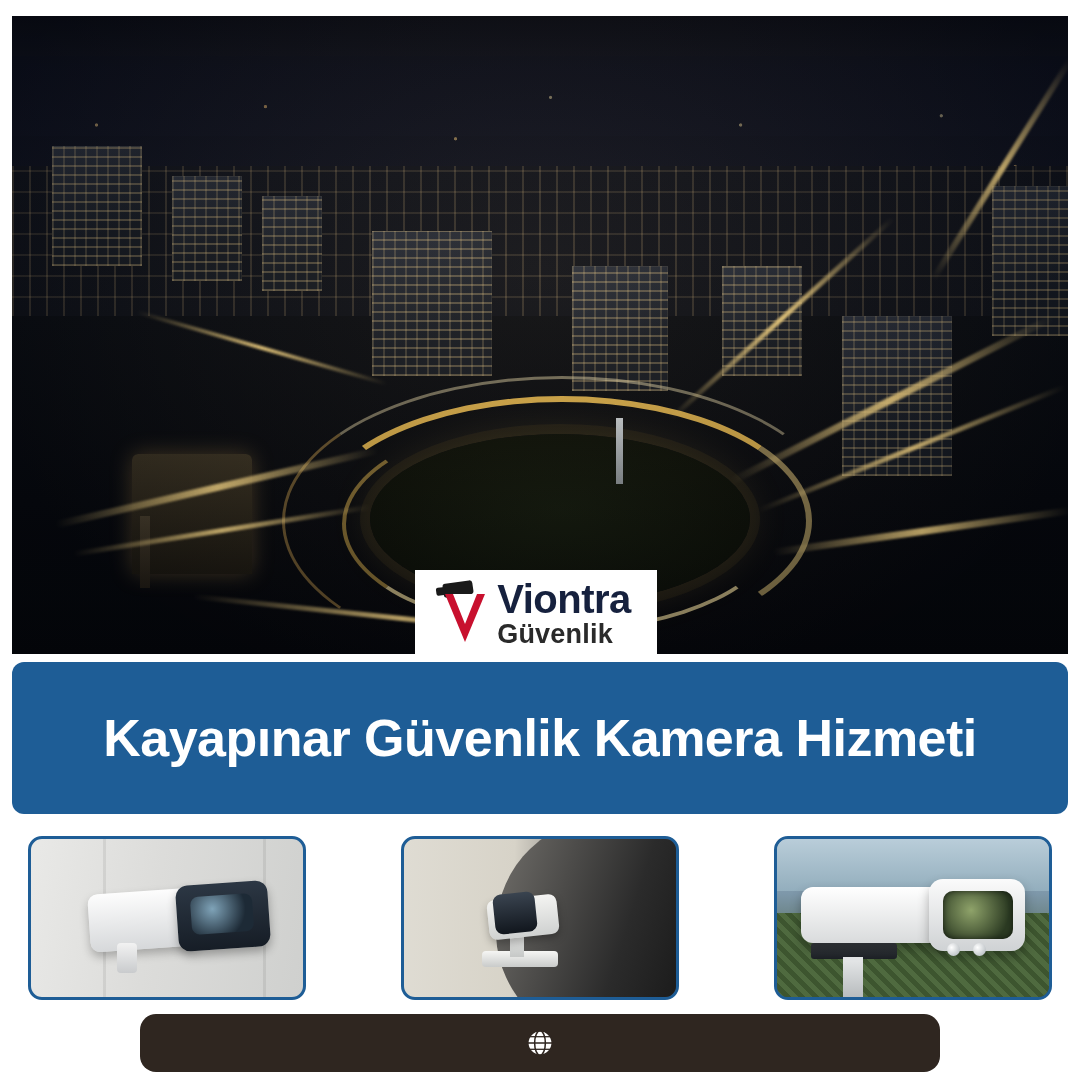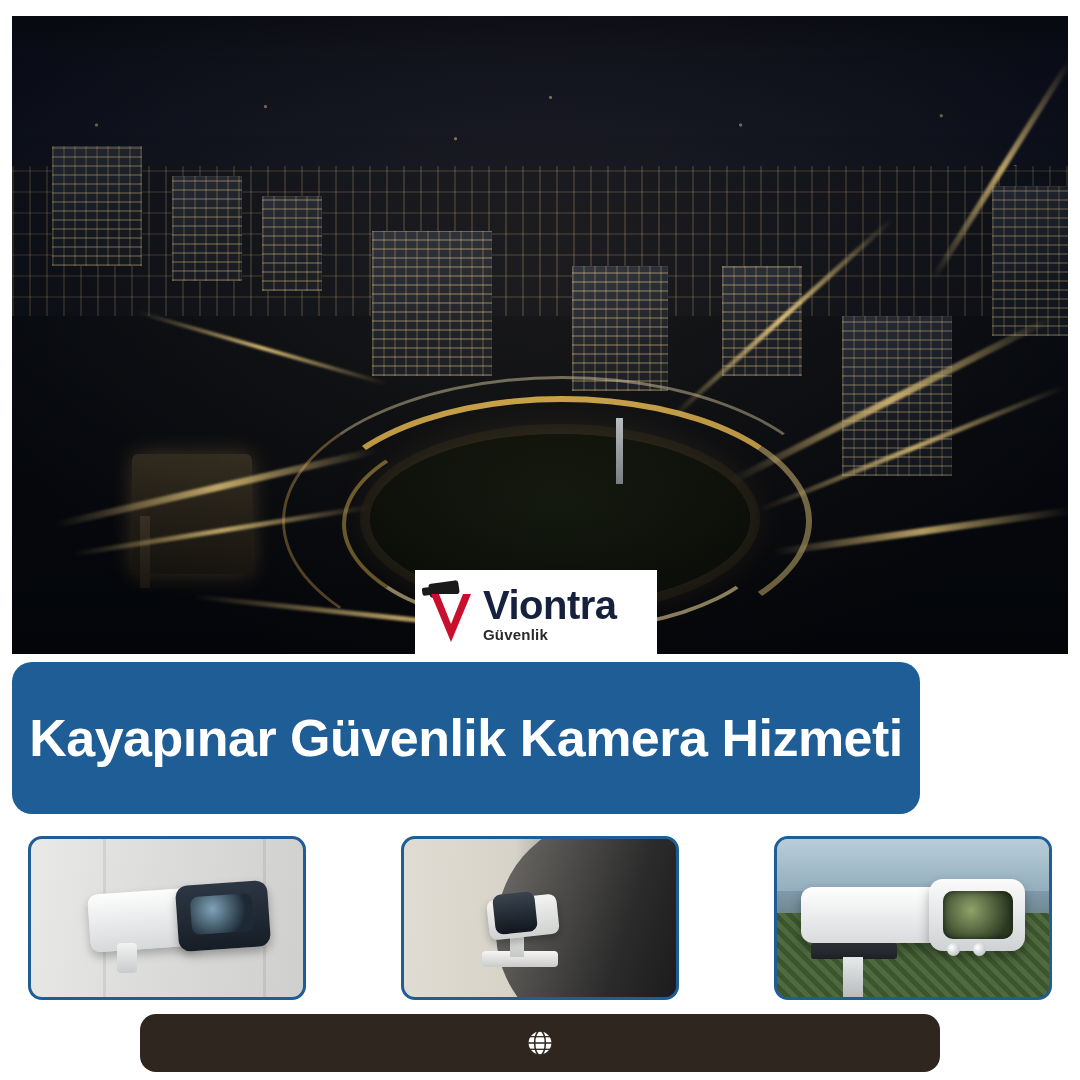--- a/index.html
+++ b/index.html
@@ -126,21 +126,21 @@
     position: absolute; inset: 0;
     background: radial-gradient(ellipse at 50% 40%, rgba(255,190,80,.06), rgba(0,0,0,.30) 80%);
     pointer-events: none;
   }
 
   
   .logo-badge {
     position: absolute; left: 415px; top: 570px;
     width: 242px; height: 86px;
     background: #ffffff;
-    display: flex; align-items: center; 
+    display: flex; align-items: center; justify-content: center;
     gap: 8px; padding: 6px 12px;
   }
   .logo-mark { position: relative; width: 48px; height: 62px; flex: none; }
   .logo-mark .v {
     position: absolute; left: 4px; top: 12px;
     width: 0; height: 0;
     border-left: 20px solid transparent;
     border-right: 20px solid transparent;
     border-top: 48px solid #c8102e;
   }
@@ -162,31 +162,31 @@
   }
   .logo-mark .cam::before {
     content: ""; position: absolute; left: 6px; top: 13px;
     width: 5px; height: 8px; background: #1a1a1a;
   }
   .logo-text { display: flex; flex-direction: column; line-height: 1; }
   .logo-main {
     font-size: 40px; font-weight: 700; color: #16213e; letter-spacing: -0.5px;
   }
   .logo-sub {
-    font-size: 15px; font-weight: 700; color: #2a2a2a; letter-spacing: 0.2px;
+    font-size: 27px; font-weight: 700; color: #2a2a2a; letter-spacing: 0.2px;
     margin-top: 2px;
   }
 
   
   .title-bar {
     position: absolute;
     left: 12px; top: 662px;
-    width: 908px; height: 152px;
+    width: 1056px; height: 152px;
     background: #1e5d96;
-    border-radius: 20px;
+    border-radius: 12px;
     display: flex; align-items: center; justify-content: center;
     padding: 0 18px;
   }
   .title-bar h1 {
     color: #ffffff;
     font-size: 52px;
     font-weight: 700;
     letter-spacing: -0.5px;
     text-align: center;
     white-space: nowrap;

